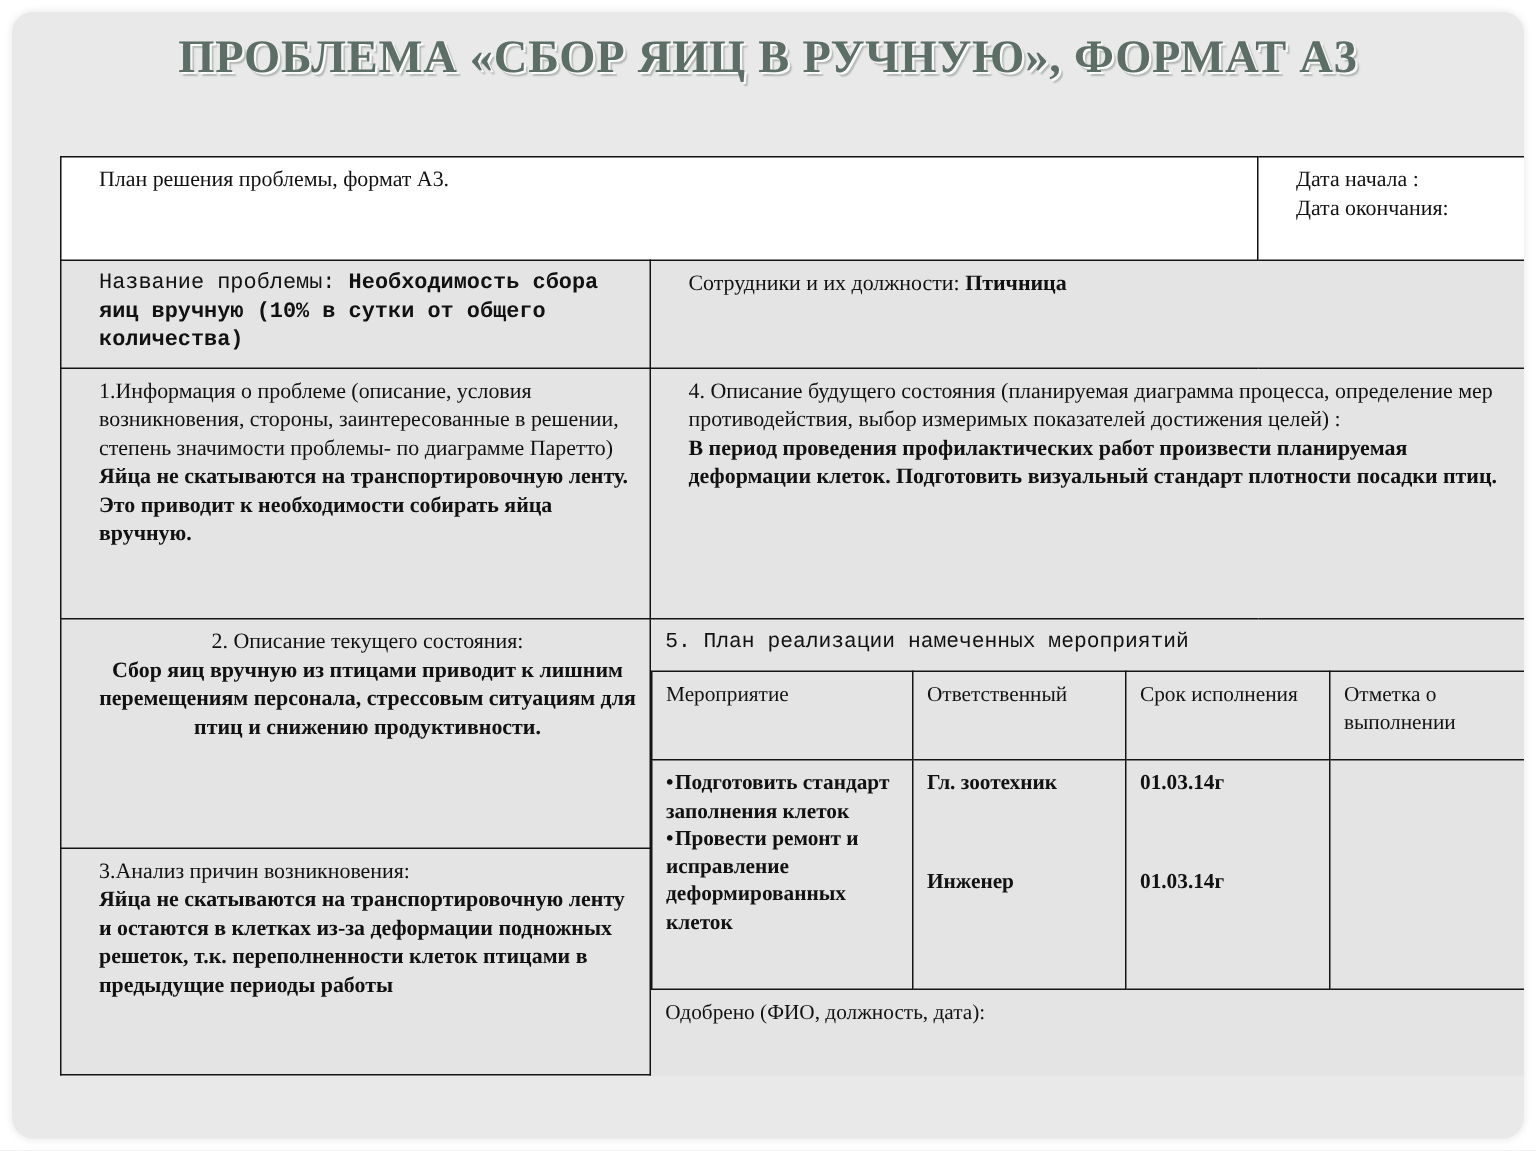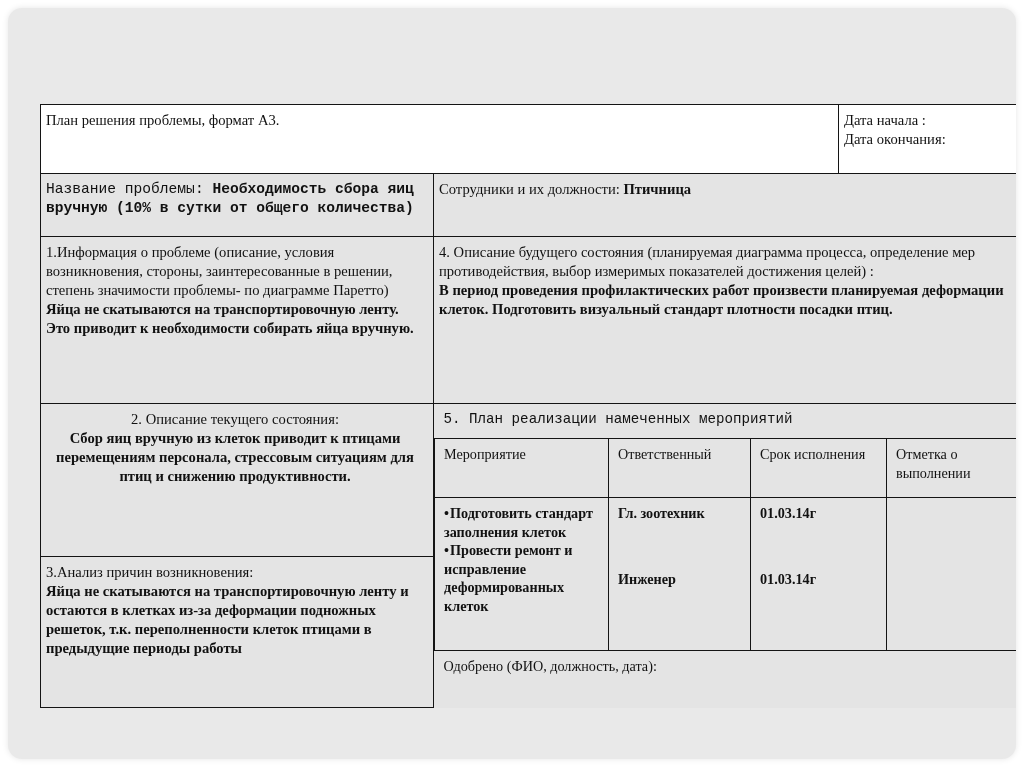--- a/index.html
+++ b/index.html
@@ -48,21 +48,21 @@
     left: 32px;
     top: 96px;
     width: 978px;
     border-collapse: collapse;
     table-layout: fixed;
     background: #e4e4e4;
   }
   .a3-table td {
     border: 1.6px solid #141414;
     vertical-align: top;
-    padding: 6px 9px 8px 5px;
+    padding: 6px 9px 8px 25px;
     font-size: 14.6px;
     line-height: 19px;
     color: #111111;
     background: #e4e4e4;
   }
   .a3-table td.white { background: #ffffff; }
   b, .b { font-weight: bold; }
 
   .cell-1 { height: 152px; }
   .cell-2 { height: 138px; text-align: center; }
@@ -105,20 +105,21 @@
   .bullets li { text-indent: 0; }
   .bullets li::before { content: "\2022"; margin-right: 1px; }
   .stack-item { font-weight: bold; }
   .stack-item.second { margin-top: 47px; }
 </style>
 </head>
 <body>
 
 <div class="slide">
 
+  <div class="slide-title">ПРОБЛЕМА «СБОР ЯИЦ В РУЧНУЮ», ФОРМАТ А3</div>
 
   <table class="a3-table">
     <colgroup>
       <col style="width:393px">
       <col style="width:405px">
       <col style="width:180px">
     </colgroup>
     <tbody>
 
       <tr>
@@ -149,21 +150,21 @@
         </td>
         <td class="cell-1" colspan="2">
           <div>4. Описание будущего состояния (планируемая диаграмма процесса, определение мер противодействия, выбор измеримых показателей достижения целей) :</div>
           <div class="b">В период проведения профилактических работ произвести планируемая деформации клеток. Подготовить визуальный стандарт плотности посадки птиц.</div>
         </td>
       </tr>
 
       <tr>
         <td class="cell-2">
           <div>2. Описание текущего состояния:</div>
-          <div class="b">Сбор яиц вручную из клеток приводит к птицами перемещениям персонала, стрессовым ситуациям для птиц и снижению продуктивности.</div>
+          <div class="b">Сбор яиц вручную из птицами приводит к лишним перемещениям персонала, стрессовым ситуациям для птиц и снижению продуктивности.</div>
         </td>
         <td class="inner-wrap" colspan="2" rowspan="2">
 
           <table class="inner-table">
             <colgroup>
               <col style="width:174px">
               <col style="width:142px">
               <col style="width:136px">
               <col style="width:133px">
             </colgroup>

